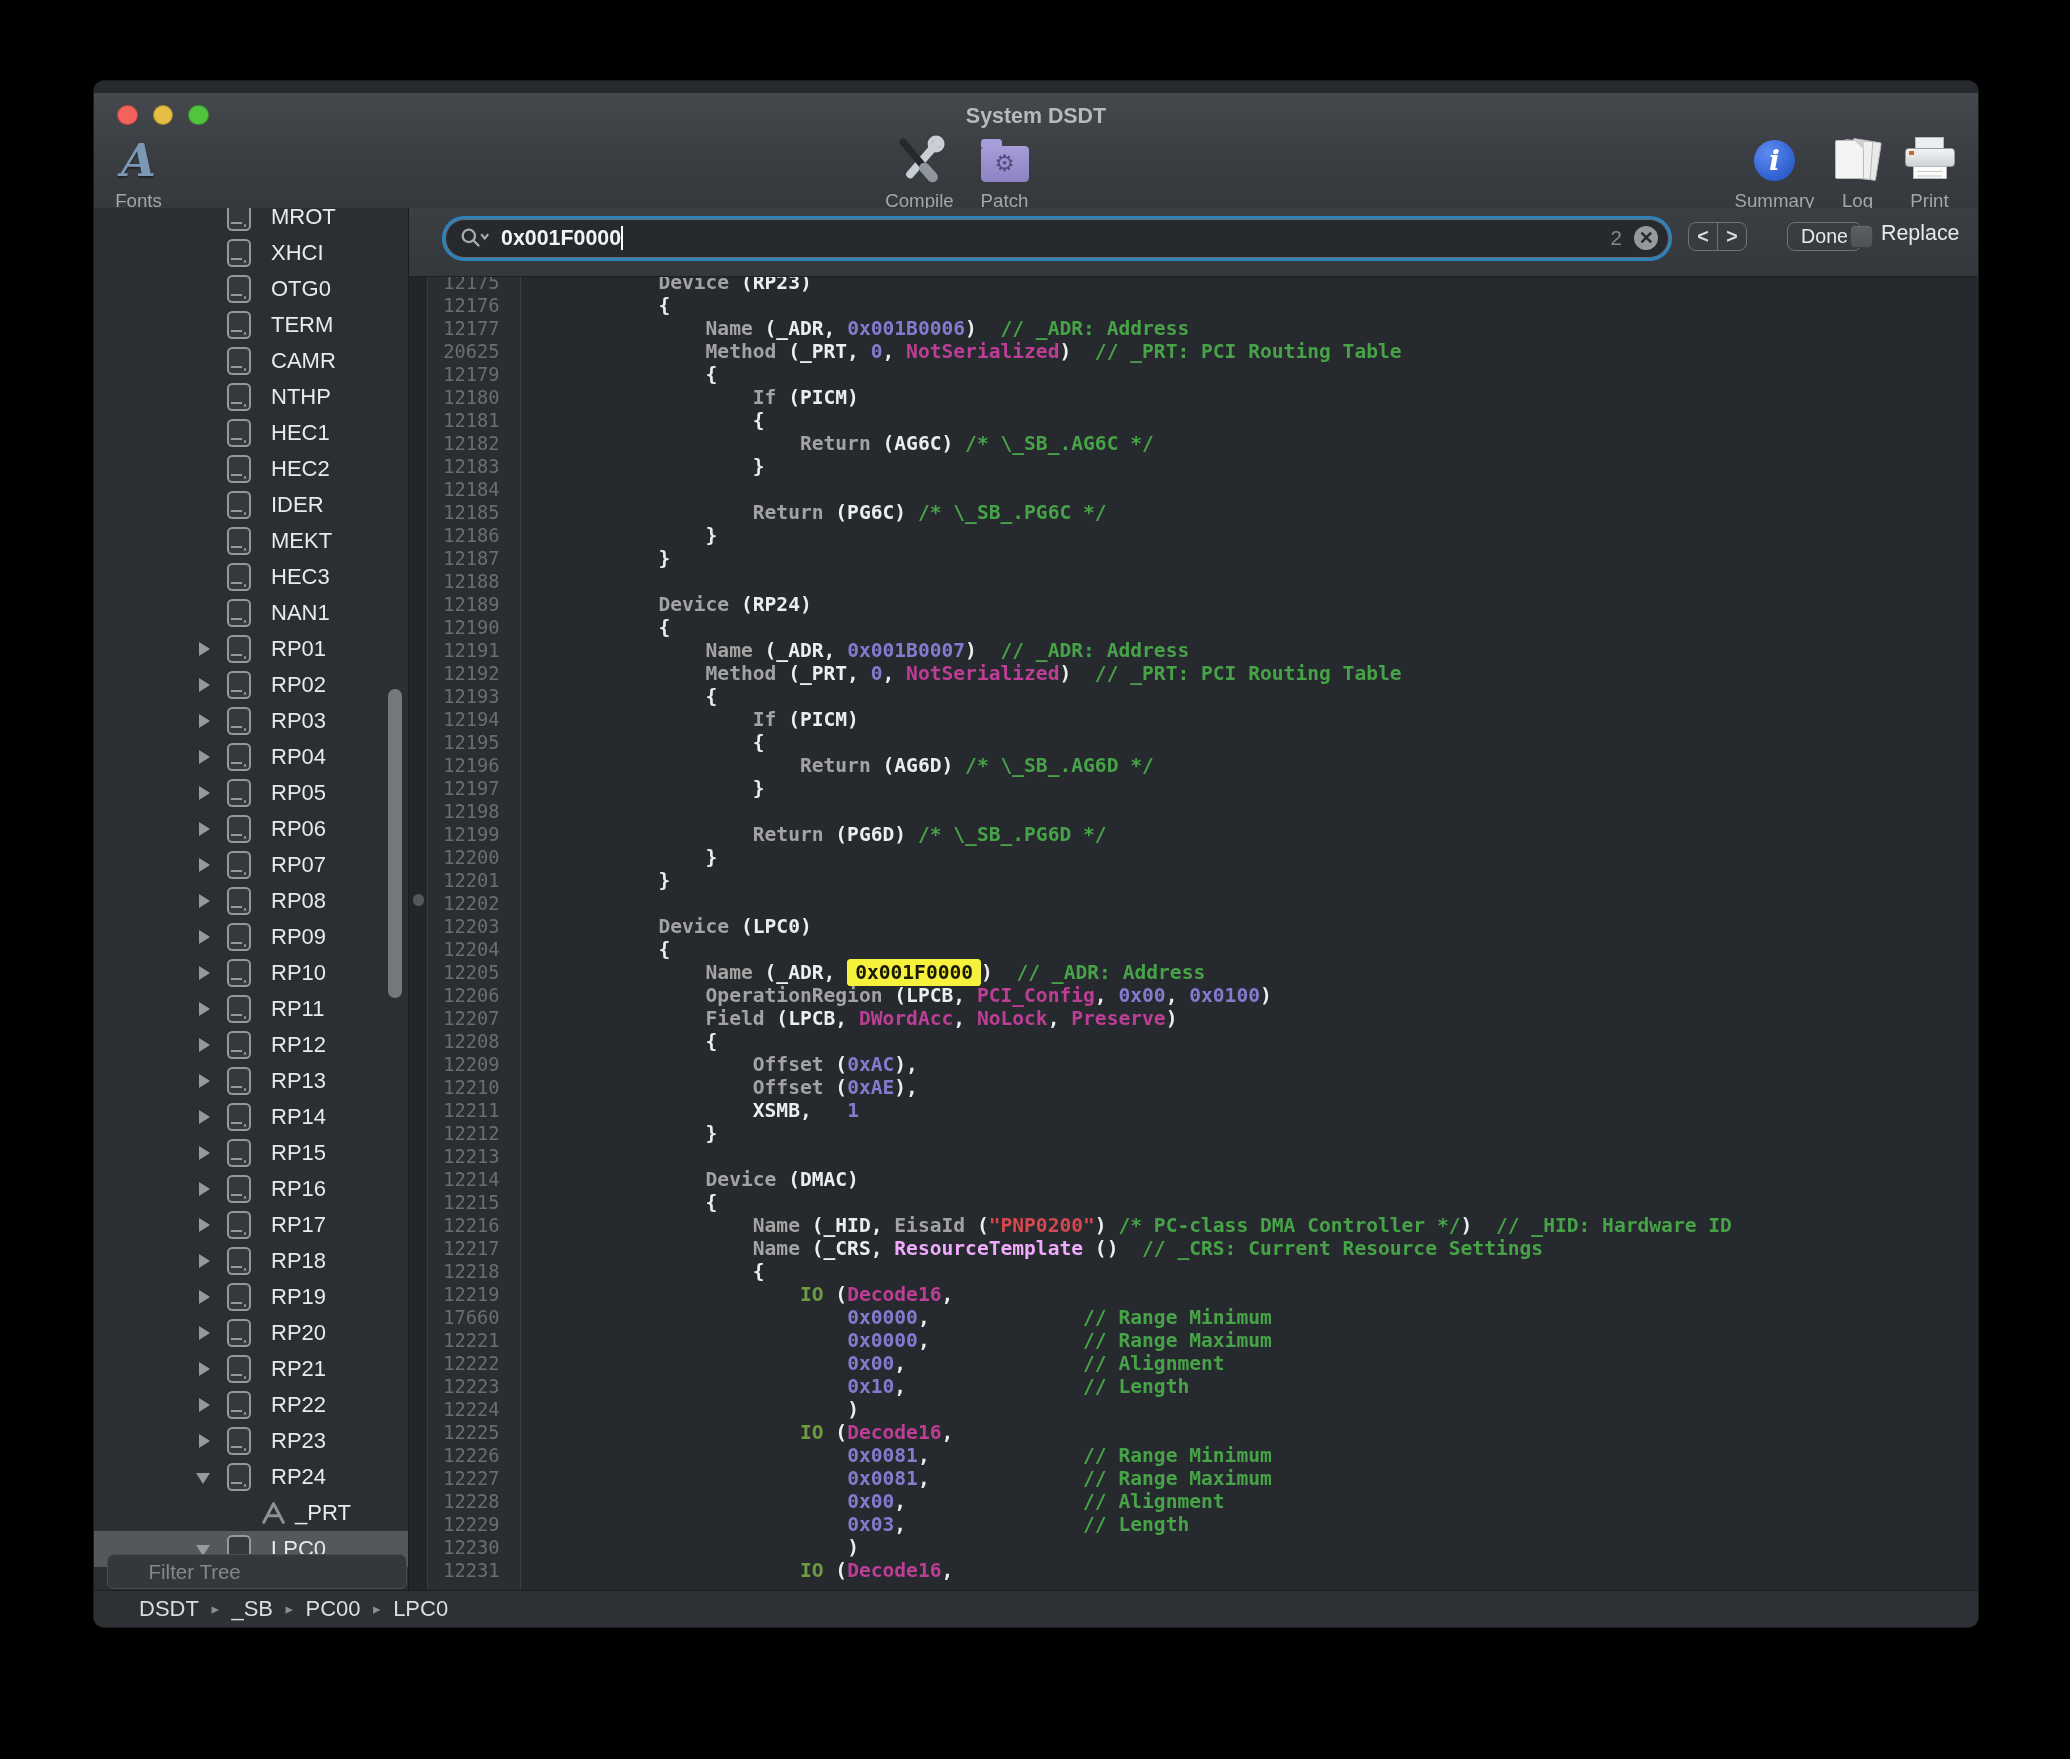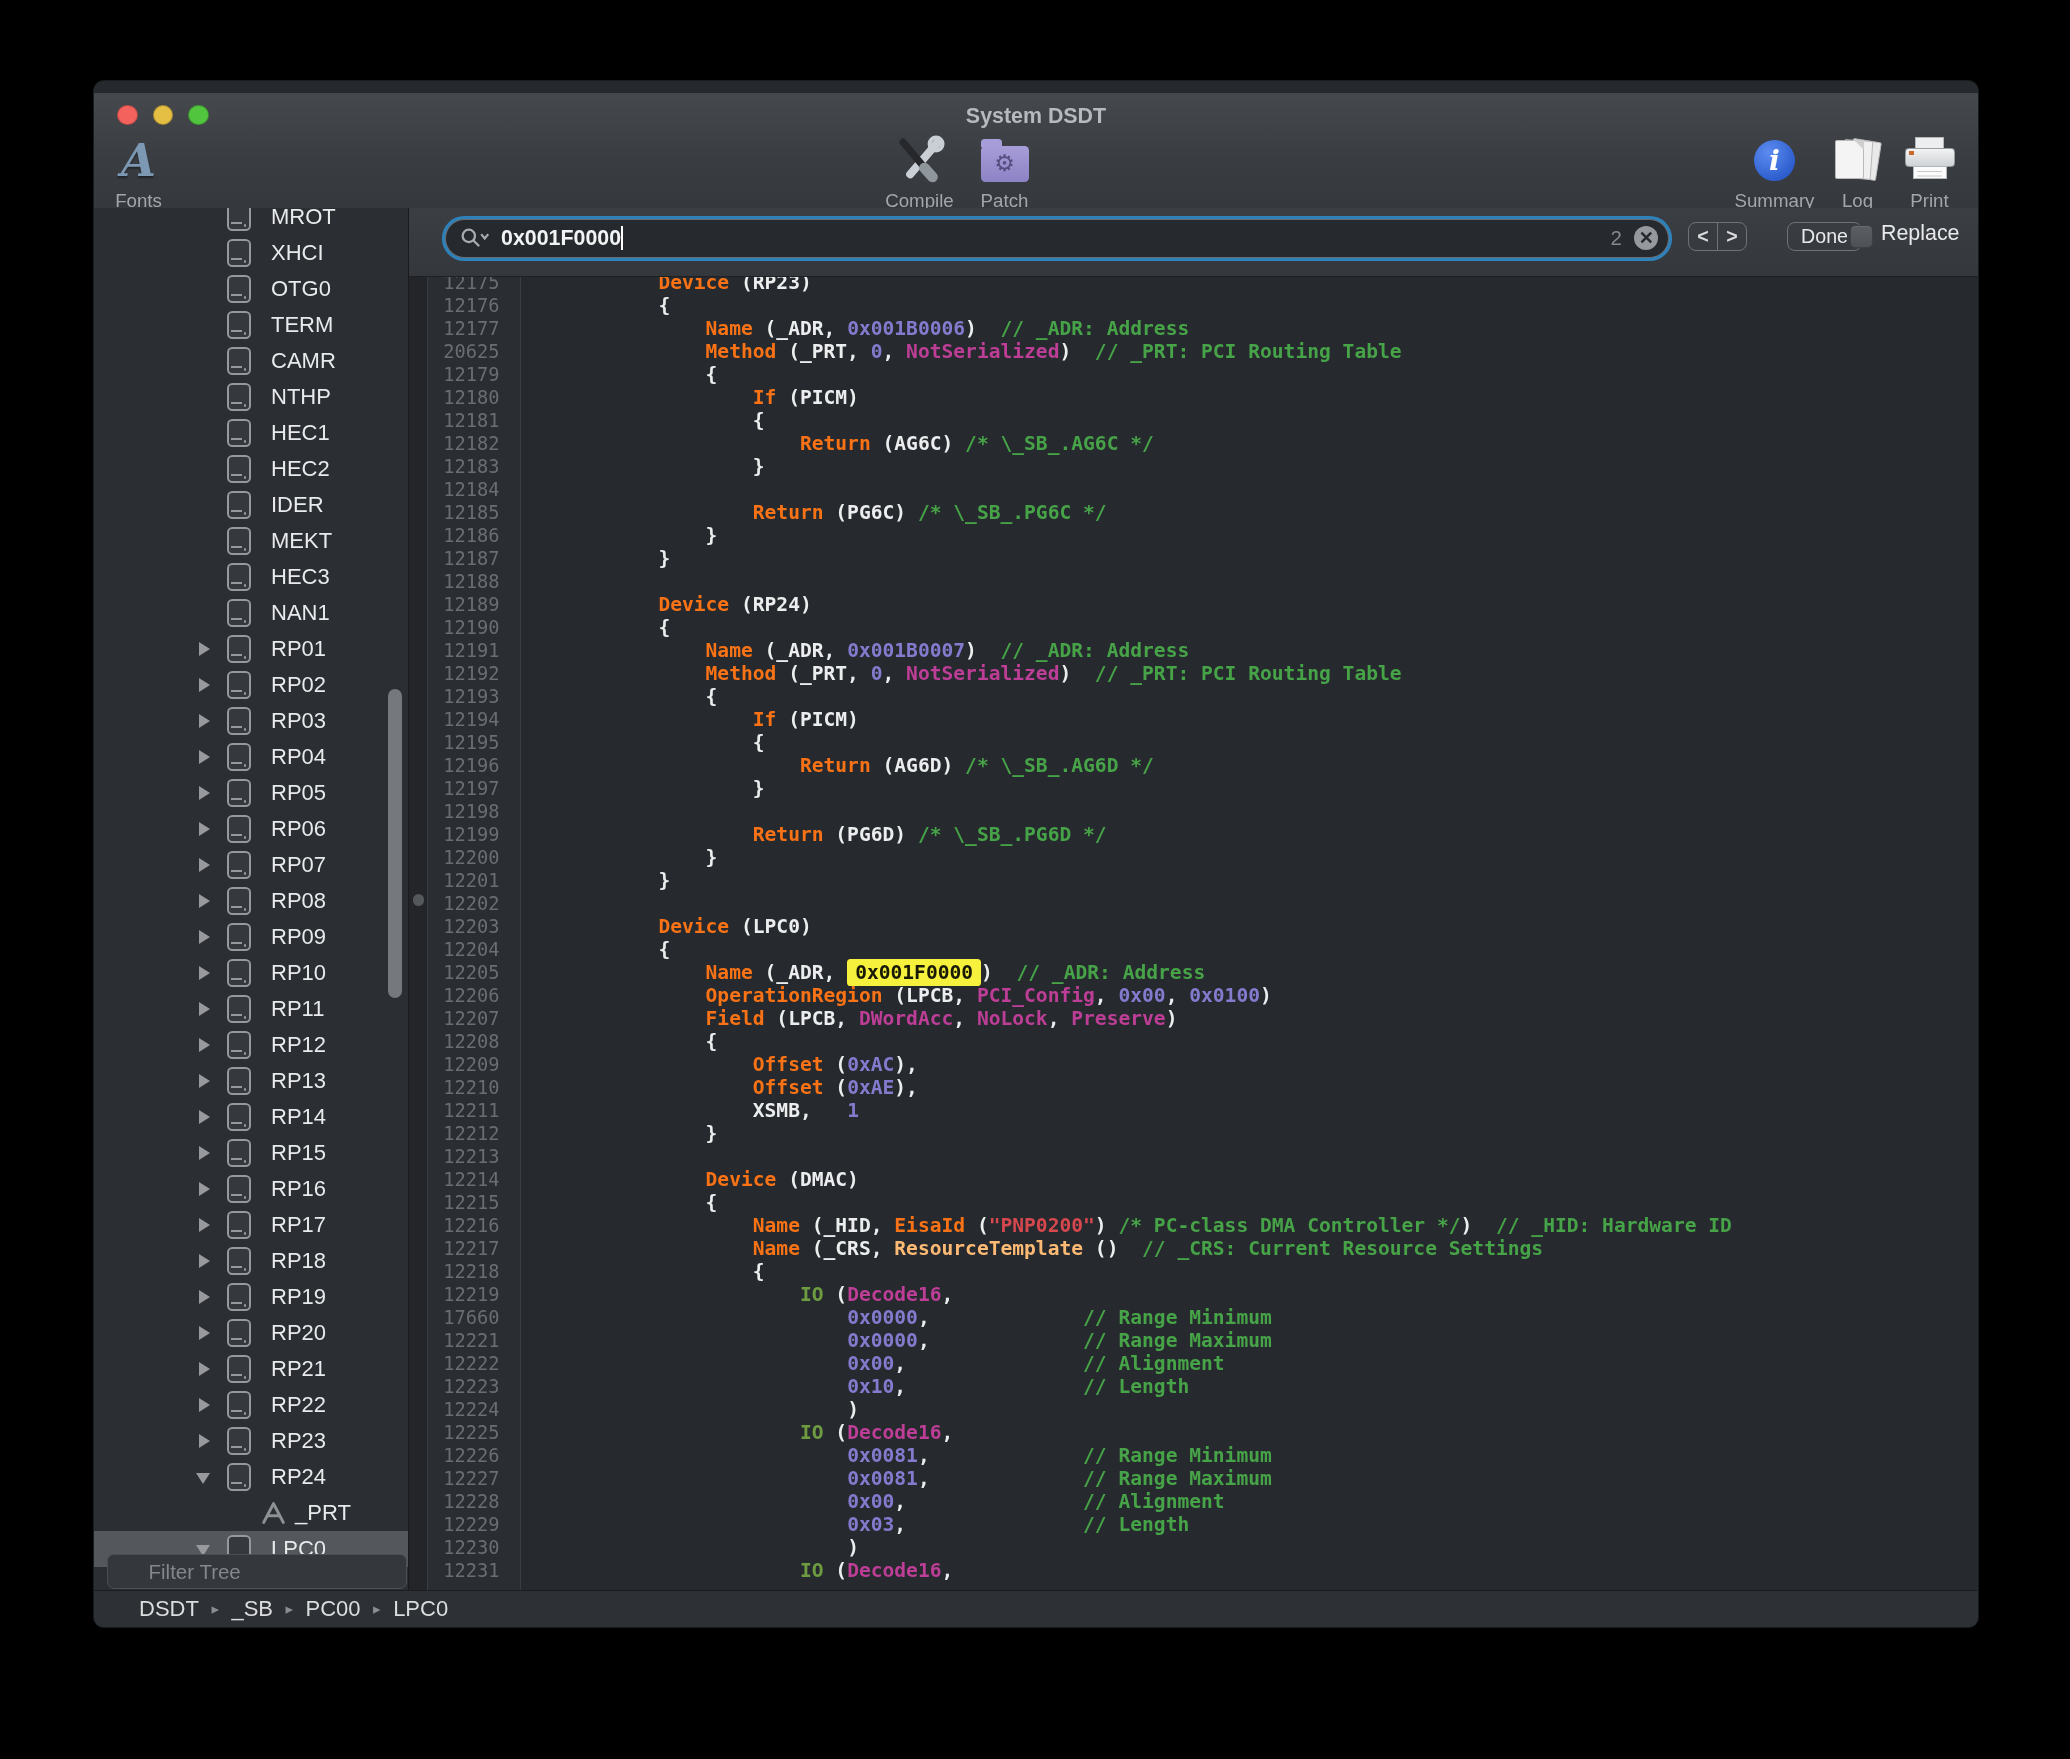--- a/index.html
+++ b/index.html
@@ -105,26 +105,26 @@
   .splitstrip { position:absolute; left:0; top:0; bottom:0; width:18px; background:#232528; }
   .split-dot { position:absolute; left:3.6px; top:617px; width:11.6px; height:11.6px; border-radius:50%; background:#55585b; }
   .gutter-bg { position:absolute; left:18px; top:0; bottom:0; width:94px; background:#2a2d31;
     border-left:0.9px solid #3a3d41; border-right:0.9px solid #3a3d41; }
   .lines { position:absolute; left:0; top:-6.2px; right:0; }
   .code-row { display:flex; height:23px; line-height:23px; white-space:pre; }
   .gut { flex:none; width:112px; padding-left:18px; padding-right:21.4px; text-align:right;
     font-family:"DejaVu Sans Mono", monospace; font-size:18.7px; color:#6a6e72; }
   .ctext { flex:1; padding-left:43px; font-family:"DejaVu Sans Mono", monospace;
     font-size:19.6px; font-weight:bold; color:#ecedee; }
-  .tk-kw  { color:#f97316;margin-top:32px; }
+  .tk-kw  { color:#a3a3a3;margin-top:32px; }
   .tk-pl  { color:#ecedee; }
   .tk-num { color:#837bce; }
   .tk-arg { color:#bd3e96; }
   .tk-cmt { color:#47a348; }
-  .tk-res { color:#fdba74; }
+  .tk-res { color:#f0abfc; }
   .tk-io  { color:#6e9c41; }
   .tk-str { color:#d4484e; }
   .tk-hl  { background:#f5f13d; color:#191905; border-radius:3.6px; padding:1.8px 8px; }
 
   
   .bottombar { position:absolute; left:0; bottom:0; width:100%; height:37px;
     background:#2d3034; border-top:0.9px solid #1b1d20; display:flex; align-items:center; }
   .breadcrumb { display:flex; align-items:center; margin-left:45px; gap:12.5px; }
   .crumb { font-size:22px; color:#dcddde; }
   .crumb-sep { font-size:15px; color:#8a8d91; }

